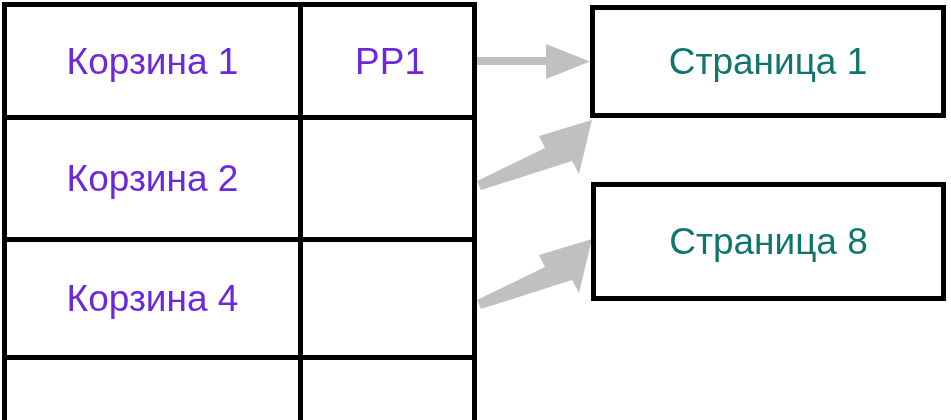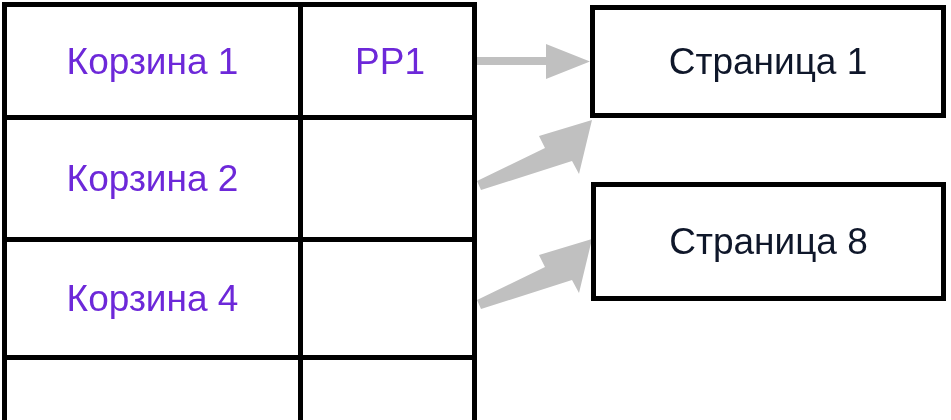--- a/index.html
+++ b/index.html
@@ -63,21 +63,21 @@
 
   
   .page-box {
     position: absolute;
     box-sizing: border-box;
     border: 5px solid #000000;
     background: #ffffff;
     display: flex;
     align-items: center;
     justify-content: center;
-    color: #0f172a;
+    color: #0f766e;
     font-size: 37px;
     line-height: 1;
     white-space: nowrap;
   }
   .page-box-1 { left: 590px; top: 5px;   width: 356px; height: 113px; }
   .page-box-2 { left: 591px; top: 182px; width: 355px; height: 119px; }
 
   
   .arrows {
     position: absolute;

